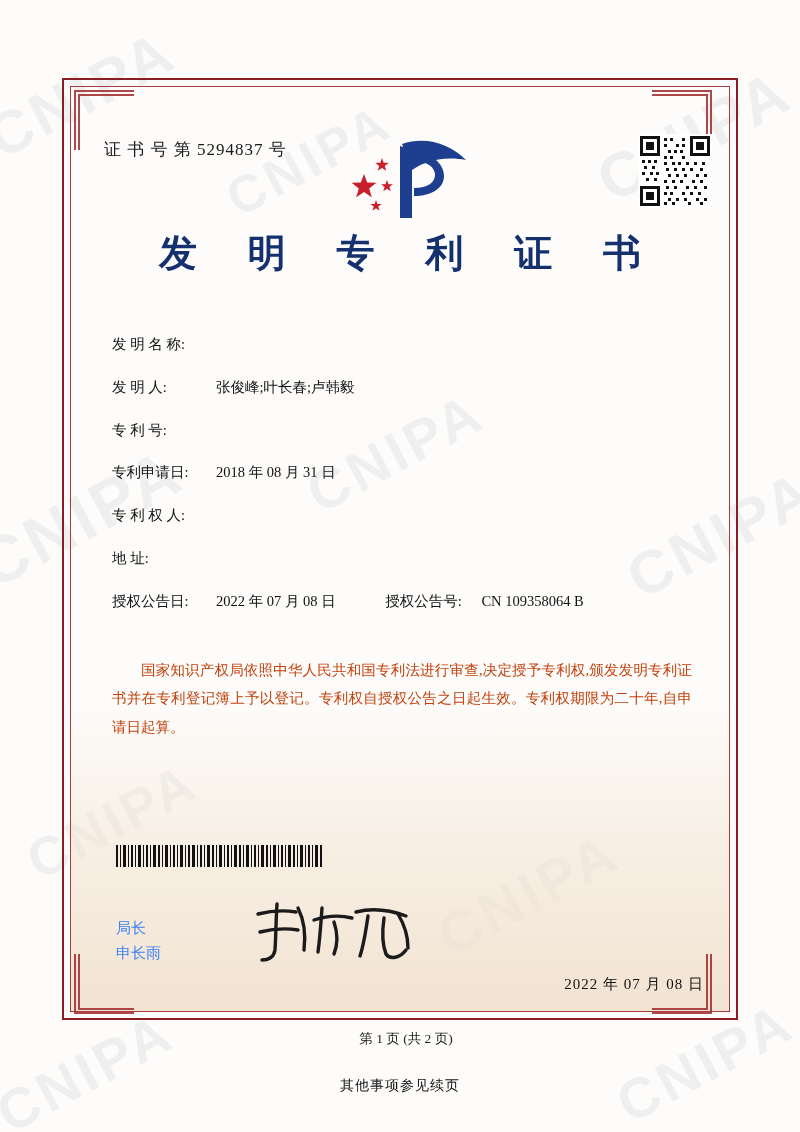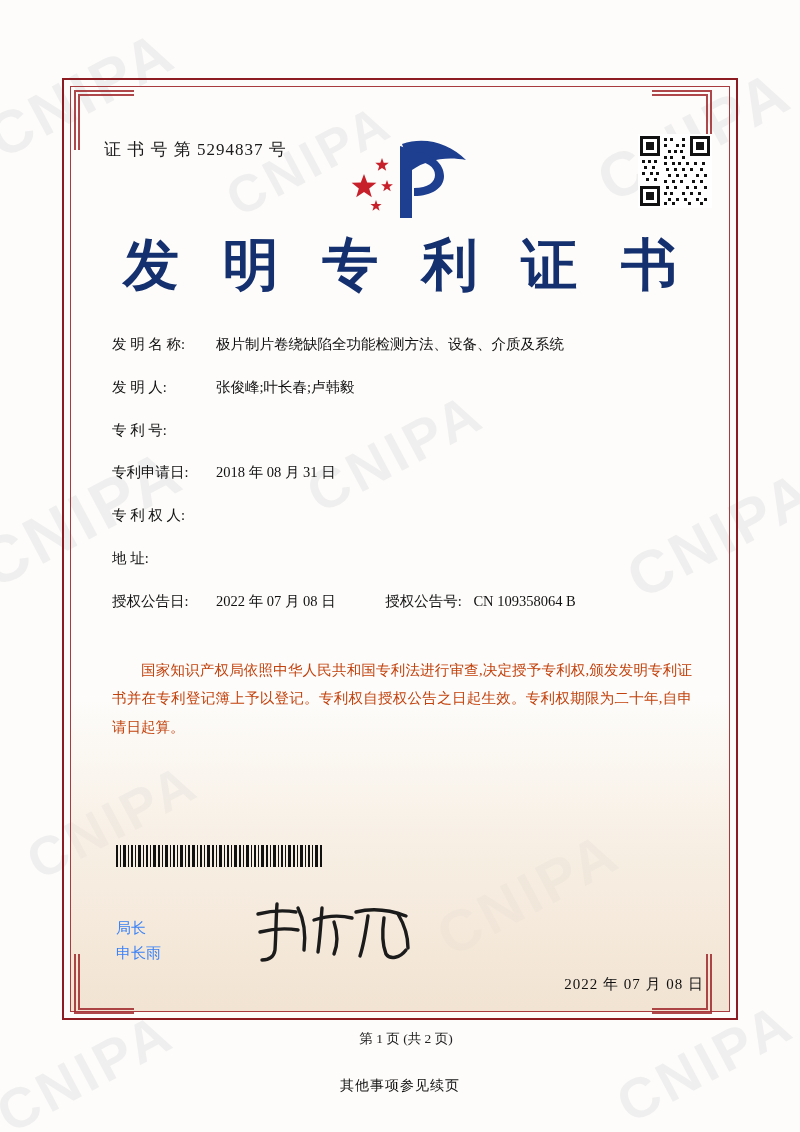--- a/index.html
+++ b/index.html
@@ -106,25 +106,25 @@
     width: 74px;
     height: 74px;
   }
 
   .title {
     position: absolute;
     left: 0;
     right: 0;
     top: 228px;
     text-align: center;
-    font-size: 56px;
+    font-size: 38px;
     font-weight: 700;
     letter-spacing: 14px;
     color: #15306e;
-    font-family: Liberation Sans, sans-serif;
+    font-family: Liberation Mono, monospace;
     text-indent: 14px;
   }
 
   
   .fields {
     position: absolute;
     left: 112px;
     top: 334px;
     width: 580px;
     font-size: 14.5px;
@@ -145,21 +145,21 @@
   .row .value {
     flex: 1;
   }
   .row .value.mono {
     letter-spacing: 0.5px;
   }
   .inline-extra {
     display: inline-block;
     margin-left: 46px;
   }
-  .inline-extra .lbl { margin-right: 8px; }
+  .inline-extra .lbl { margin-right: 16px; }
 
   
   .paras {
     position: absolute;
     left: 112px;
     top: 656px;
     width: 580px;
     font-size: 14.5px;
     line-height: 1.95;
     color: #c2410c;
@@ -345,21 +345,20 @@
       </g>
     </svg>
   </div>
 
   <div class="title">发 明 专 利 证 书</div>
 
   <div class="fields">
 
     <div class="row">
       <div class="label">发 明 名 称:</div>
-      <div class="value">极片制片卷绕缺陷全功能检测方法、设备、介质及系统</div>
     </div>
 
     <div class="row">
       <div class="label">发 明 人:</div>
       <div class="value">张俊峰;叶长春;卢韩毅</div>
     </div>
 
     <div class="row">
       <div class="label">专 利 号:</div>
     </div>

